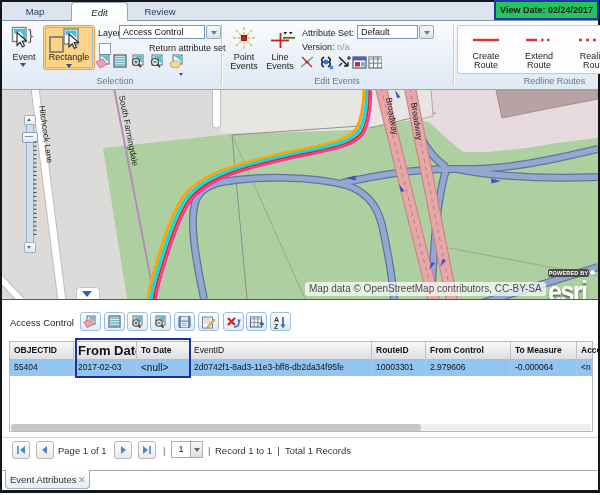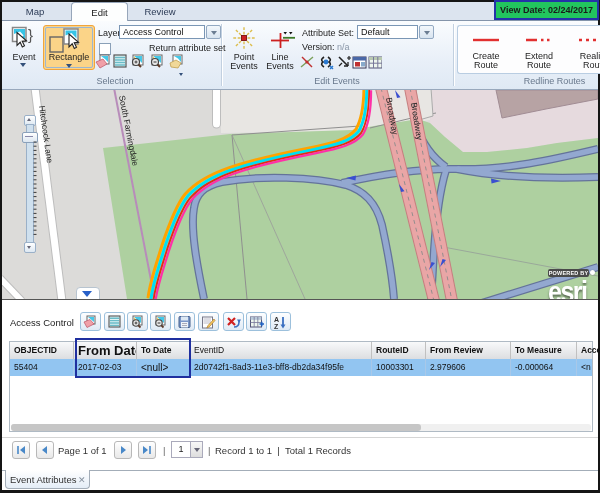--- a/index.html
+++ b/index.html
@@ -2,21 +2,21 @@
 <html><head>
 <meta charset="utf-8">
 <style>
 html,body{margin:0;padding:0;}
 body{width:600px;height:495px;font-family:"Liberation Sans",sans-serif;background:#fff;position:relative;overflow:hidden;}
 .abs{position:absolute;}
 #frame{position:absolute;left:0;top:0;width:600px;height:493px;border:2px solid #151515;border-bottom-width:3px;box-sizing:border-box;background:#fff;}
 
 #tabbar{position:absolute;left:2px;top:2px;width:596px;height:18px;background:#dce4ef;border-bottom:1px solid #8494aa;}
 .toptab{position:absolute;top:0;height:18px;font-size:9.5px;color:#2b3a55;text-align:center;line-height:19px;}
-#tab-edit{left:69px;top:0px;width:57px;height:19px;background:#fdfefe;border:1px solid #97a6ba;border-bottom:none;border-radius:4px 4px 0 0;box-sizing:border-box;color:#222;}
+#tab-edit{left:69px;top:0px;width:57px;height:19px;background:#fdfefe;border:1px solid #97a6ba;border-bottom:none;border-radius:4px 4px 0 0;box-sizing:border-box;color:#222;font-style:italic;}
 #viewdate{position:absolute;right:1px;top:0px;width:101px;height:16px;border:2.5px solid #2433a8;background:#22c55e;font-size:9px;font-weight:bold;color:#1a1a1a;text-align:center;line-height:16px;}
 
 #ribbon{position:absolute;left:2px;top:21px;width:596px;height:68px;background:linear-gradient(#fafcfe,#e8eff8 60%,#dfe9f4);border-bottom:1px solid #98a8bc;}
 .gsep{position:absolute;top:3px;height:62px;width:1px;background:#c2d0e0;border-right:1px solid #fff;}
 .glabel{position:absolute;top:55px;font-size:9px;color:#68788c;text-align:center;}
 .rtext{font-size:9px;color:#1d1d1d;}
 .btnlabel{position:absolute;font-size:9px;color:#1d1d1d;text-align:center;line-height:9px;}
 .droparrow{position:absolute;width:0;height:0;border-left:3px solid transparent;border-right:3px solid transparent;border-top:4px solid #33507a;}
 .combo{position:absolute;background:#fff;border:1px solid #7a96b5;box-sizing:border-box;font-size:9px;color:#111;padding-left:3px;}
 .combobtn{position:absolute;width:15px;box-sizing:border-box;border:1px solid #93a9c2;background:linear-gradient(#f3f7fb,#d8e4f0);border-radius:2px;}
@@ -254,20 +254,21 @@
 </div>
 <svg class="abs" style="left:30px;top:51px;" width="8" height="100" viewBox="0 0 8 100">
   <g stroke="#3a3a3a" stroke-width="1">
         <path d="M1.5 1 H4.5 M1.5 5.2 H4.5 M1.5 9.4 H4.5 M1.5 13.6 H4.5 M1.5 17.8 H4.5 M1.5 22 H4.5 M1.5 26.2 H4.5 M1.5 30.4 H4.5 M1.5 34.6 H4.5 M1.5 38.8 H4.5 M1.5 43 H4.5 M1.5 47.2 H4.5 M1.5 51.4 H4.5 M1.5 55.6 H4.5 M1.5 59.8 H4.5 M1.5 64 H4.5 M1.5 68.2 H4.5 M1.5 72.4 H4.5 M1.5 76.6 H4.5 M1.5 80.8 H4.5 M1.5 85 H4.5 M1.5 89.2 H4.5 M1.5 93.4 H4.5"></path>
       </g>
 </svg>
 
 <div class="abs" style="left:74px;top:197px;width:22px;height:12px;background:#fff;border:1px solid #b8c4d0;border-radius:4px 4px 0 0;"></div>
 <div class="abs" style="left:80px;top:201px;width:0;height:0;border-left:5px solid transparent;border-right:5px solid transparent;border-top:6px solid #2860c8;"></div>
 
+<div class="abs" style="left:303px;top:192px;height:14px;background:rgba(255,255,255,0.72);border-radius:3px;font-size:10px;color:#4a4a4a;line-height:14px;padding:0 4px;">Map data © OpenStreetMap contributors, CC-BY-SA</div>
 
 <div class="abs" style="left:546px;top:179px;width:41px;height:8px;background:#4a4a4a;border-radius:2px;color:#fff;font-size:5.5px;font-weight:bold;text-align:center;line-height:8.5px;letter-spacing:0.2px;">POWERED BY</div>
 <div class="abs" style="left:588px;top:180px;width:5px;height:5px;background:#fff;border-radius:50%;box-shadow:0 0 1px rgba(0,0,0,0.4);"></div>
 <div class="abs" style="left:546px;top:186px;width:47px;height:26px;font-size:25px;font-weight:bold;color:#fff;letter-spacing:-1.5px;text-shadow:0 1px 2px rgba(0,0,0,0.5);transform:scaleY(1.2);transform-origin:top left;line-height:26px;">esri</div>
 </div>
 
 <div id="bottom" class="abs" style="left:2px;top:300px;width:596px;height:190px;background:#fff;">
   <div class="abs" style="left:8px;top:17px;font-size:9.5px;color:#222;">Access Control</div>
 
   <div id="tbtns">
@@ -344,21 +345,21 @@
       </div>
     </div>
 
   <div class="abs" style="left:7px;top:41px;width:584px;height:91px;border:1px solid #afbac4;box-sizing:border-box;background:#fff;"></div>
   <div id="ghead" class="abs" style="left:8px;top:42px;width:582px;height:17px;background:linear-gradient(#f8f9fa,#dcdee1);border-bottom:1px solid #b5b5b5;">
       <div class="abs" style="left:0px;top:0;width:64px;height:17px;border-right:1px solid #c0c0c0;box-sizing:border-box;font-size:8.5px;font-weight:bold;color:#111;line-height:17px;padding-left:4px;overflow:hidden;white-space:nowrap;">OBJECTID</div>
       <div class="abs" style="left:64px;top:0;width:63px;height:17px;border-right:1px solid #c0c0c0;box-sizing:border-box;font-size:13px;font-weight:bold;color:#111;line-height:17px;padding-left:4px;overflow:hidden;white-space:nowrap;">From Date</div>
       <div class="abs" style="left:127px;top:0;width:53px;height:17px;border-right:1px solid #c0c0c0;box-sizing:border-box;font-size:8.5px;font-weight:bold;color:#111;line-height:17px;padding-left:4px;overflow:hidden;white-space:nowrap;">To Date</div>
       <div class="abs" style="left:180px;top:0;width:182px;height:17px;border-right:1px solid #c0c0c0;box-sizing:border-box;font-size:8.5px;font-weight:normal;color:#111;line-height:17px;padding-left:4px;overflow:hidden;white-space:nowrap;">EventID</div>
       <div class="abs" style="left:362px;top:0;width:54px;height:17px;border-right:1px solid #c0c0c0;box-sizing:border-box;font-size:8.5px;font-weight:bold;color:#111;line-height:17px;padding-left:4px;overflow:hidden;white-space:nowrap;">RouteID</div>
-      <div class="abs" style="left:416px;top:0;width:85px;height:17px;border-right:1px solid #c0c0c0;box-sizing:border-box;font-size:8.5px;font-weight:bold;color:#111;line-height:17px;padding-left:4px;overflow:hidden;white-space:nowrap;">From Review</div>
+      <div class="abs" style="left:416px;top:0;width:85px;height:17px;border-right:1px solid #c0c0c0;box-sizing:border-box;font-size:8.5px;font-weight:bold;color:#111;line-height:17px;padding-left:4px;overflow:hidden;white-space:nowrap;">From Control</div>
       <div class="abs" style="left:501px;top:0;width:66px;height:17px;border-right:1px solid #c0c0c0;box-sizing:border-box;font-size:8.5px;font-weight:bold;color:#111;line-height:17px;padding-left:4px;overflow:hidden;white-space:nowrap;">To Measure</div>
       <div class="abs" style="left:567px;top:0;width:25px;height:17px;border-right:1px solid #c0c0c0;box-sizing:border-box;font-size:8.5px;font-weight:bold;color:#111;line-height:17px;padding-left:4px;overflow:hidden;white-space:nowrap;">Access</div>
     </div>
   <div id="grow" class="abs" style="left:8px;top:59px;width:582px;height:17px;background:#92c5f1;">
       <div class="abs" style="left:0px;top:0;width:64px;height:17px;border-right:1px solid #a8c8e8;box-sizing:border-box;font-size:8.5px;color:#111;line-height:17px;padding-left:4px;overflow:hidden;white-space:nowrap;">55404</div>
       <div class="abs" style="left:64px;top:0;width:63px;height:17px;border-right:1px solid #a8c8e8;box-sizing:border-box;font-size:8.5px;color:#111;line-height:17px;padding-left:4px;overflow:hidden;white-space:nowrap;">2017-02-03</div>
       <div class="abs" style="left:127px;top:0;width:53px;height:17px;border-right:1px solid #a8c8e8;box-sizing:border-box;font-size:10px;color:#111;line-height:17px;padding-left:4px;overflow:hidden;white-space:nowrap;">&lt;null&gt;</div>
       <div class="abs" style="left:180px;top:0;width:182px;height:17px;border-right:1px solid #a8c8e8;box-sizing:border-box;font-size:8.5px;color:#111;line-height:17px;padding-left:4px;overflow:hidden;white-space:nowrap;">2d0742f1-8ad3-11e3-bff8-db2da34f95fe</div>
       <div class="abs" style="left:362px;top:0;width:54px;height:17px;border-right:1px solid #a8c8e8;box-sizing:border-box;font-size:8.5px;color:#111;line-height:17px;padding-left:4px;overflow:hidden;white-space:nowrap;">10003301</div>
       <div class="abs" style="left:416px;top:0;width:85px;height:17px;border-right:1px solid #a8c8e8;box-sizing:border-box;font-size:8.5px;color:#111;line-height:17px;padding-left:4px;overflow:hidden;white-space:nowrap;">2.979606</div>

